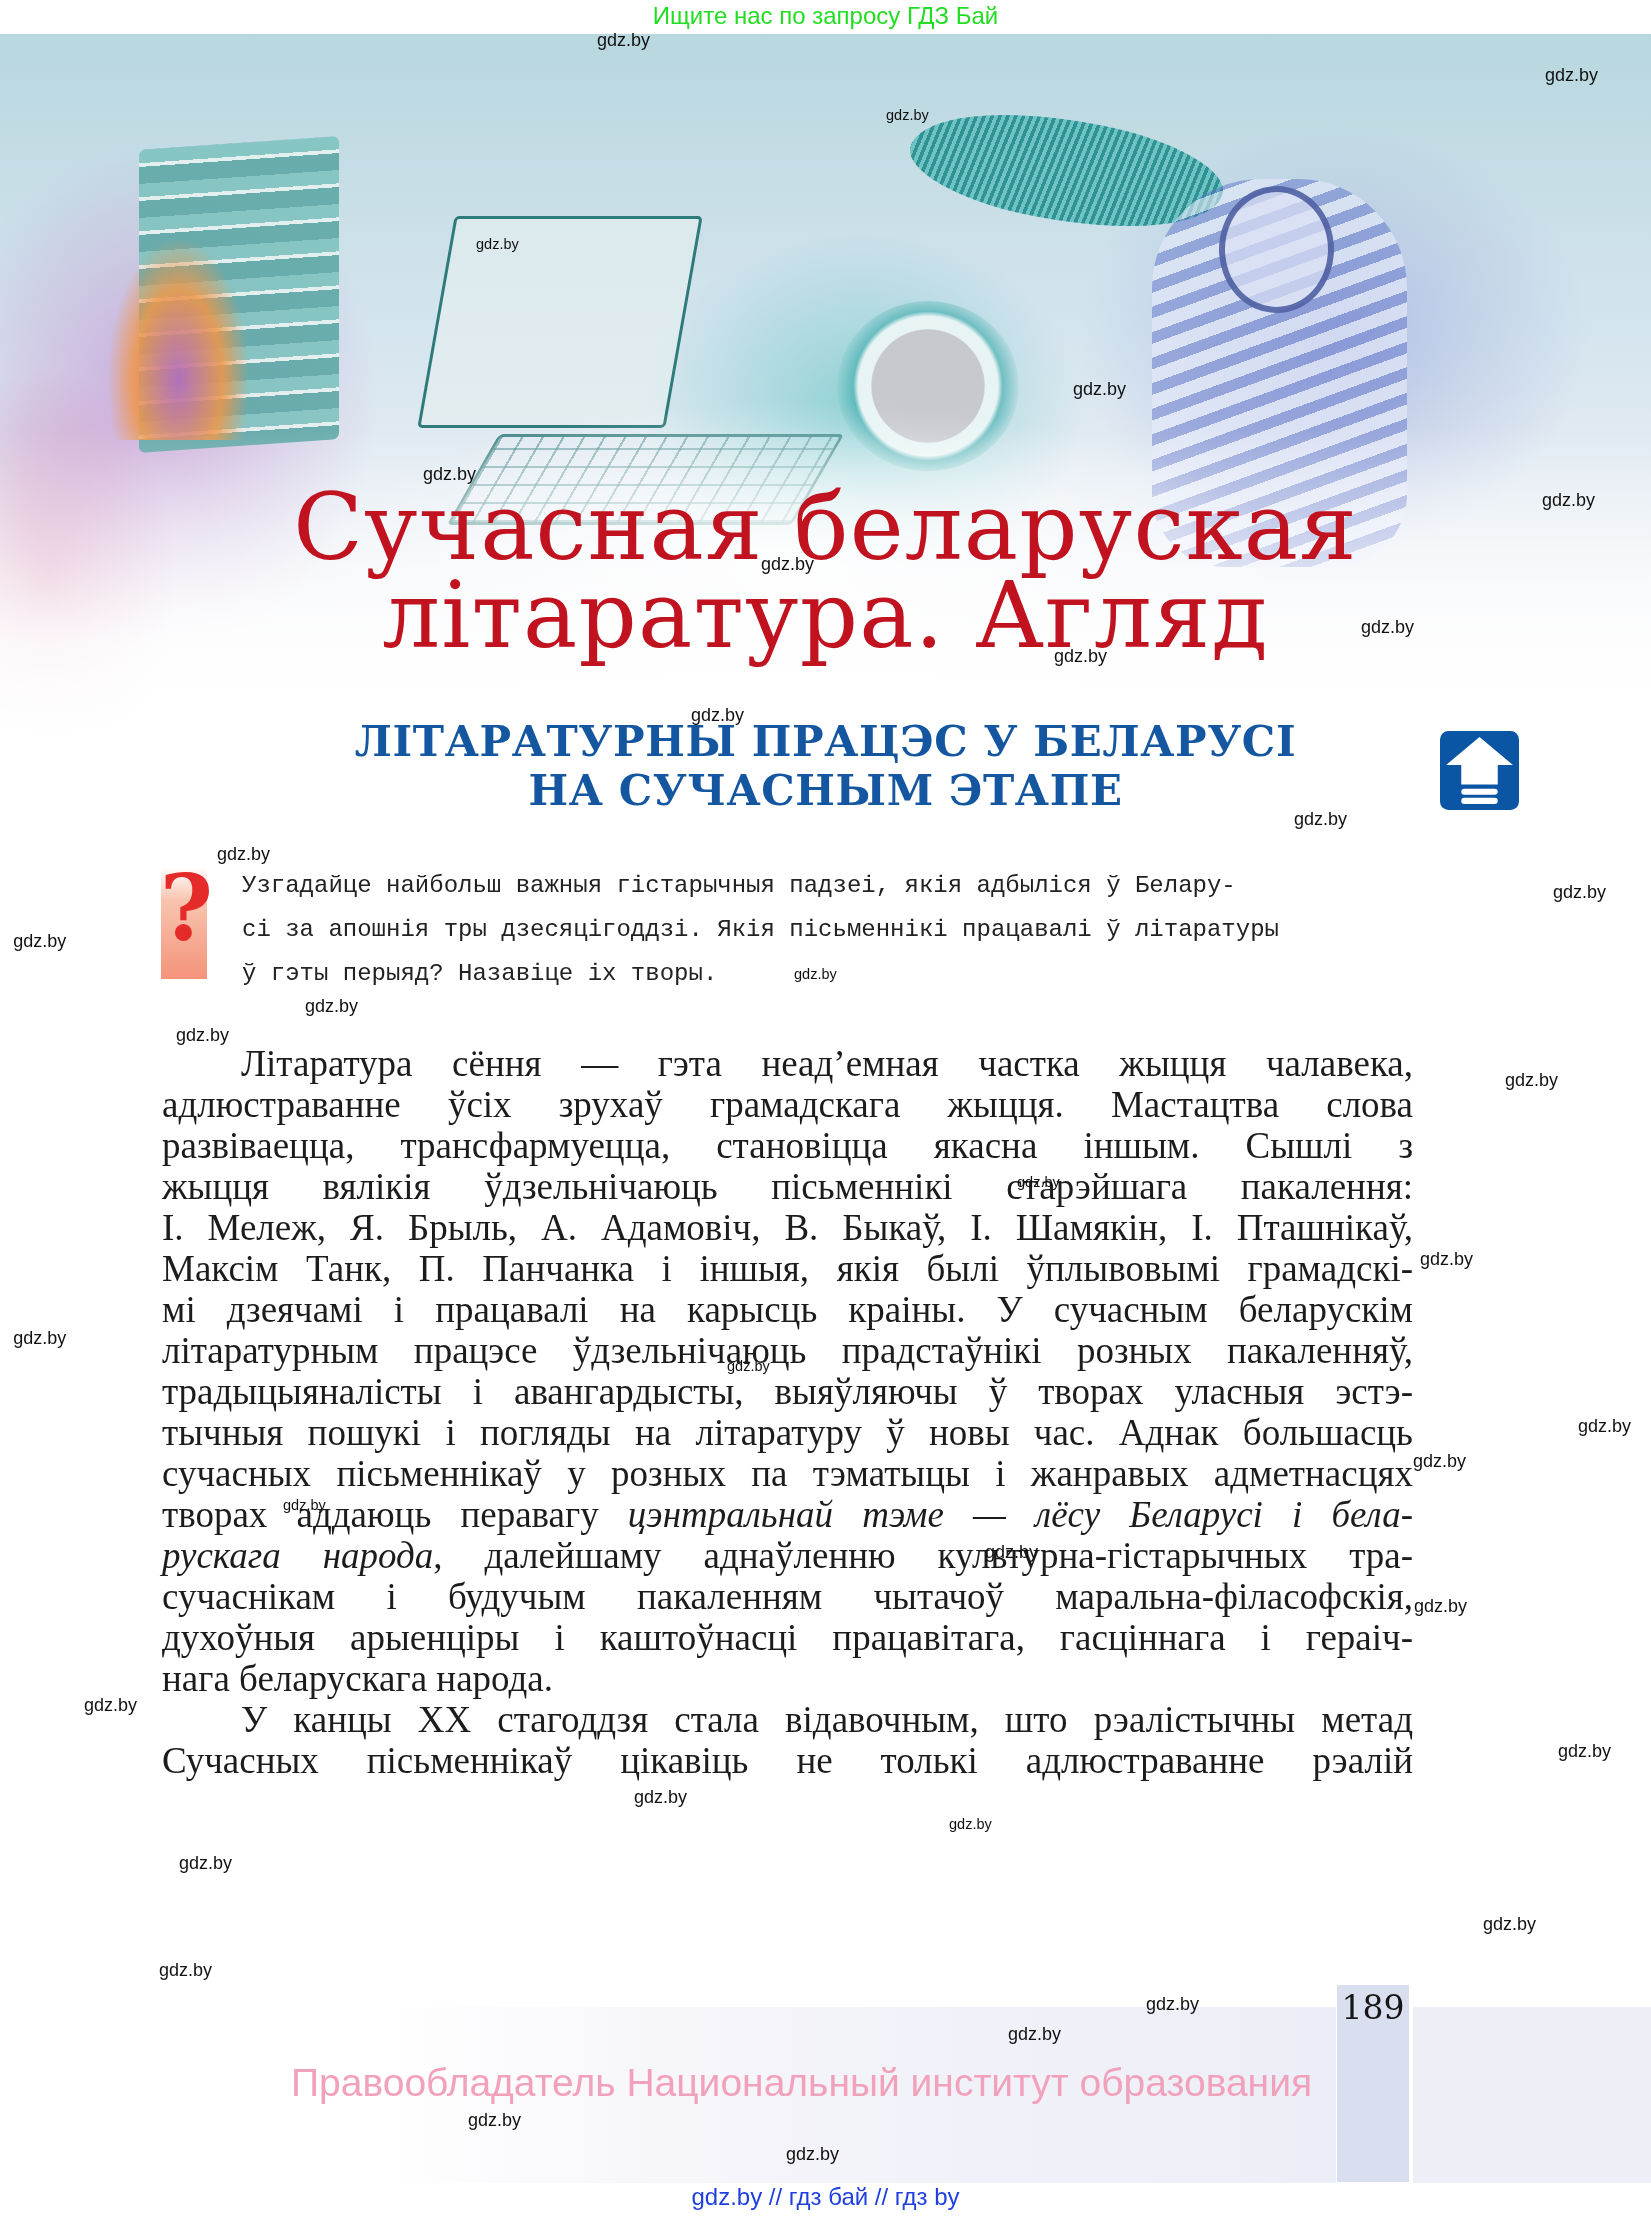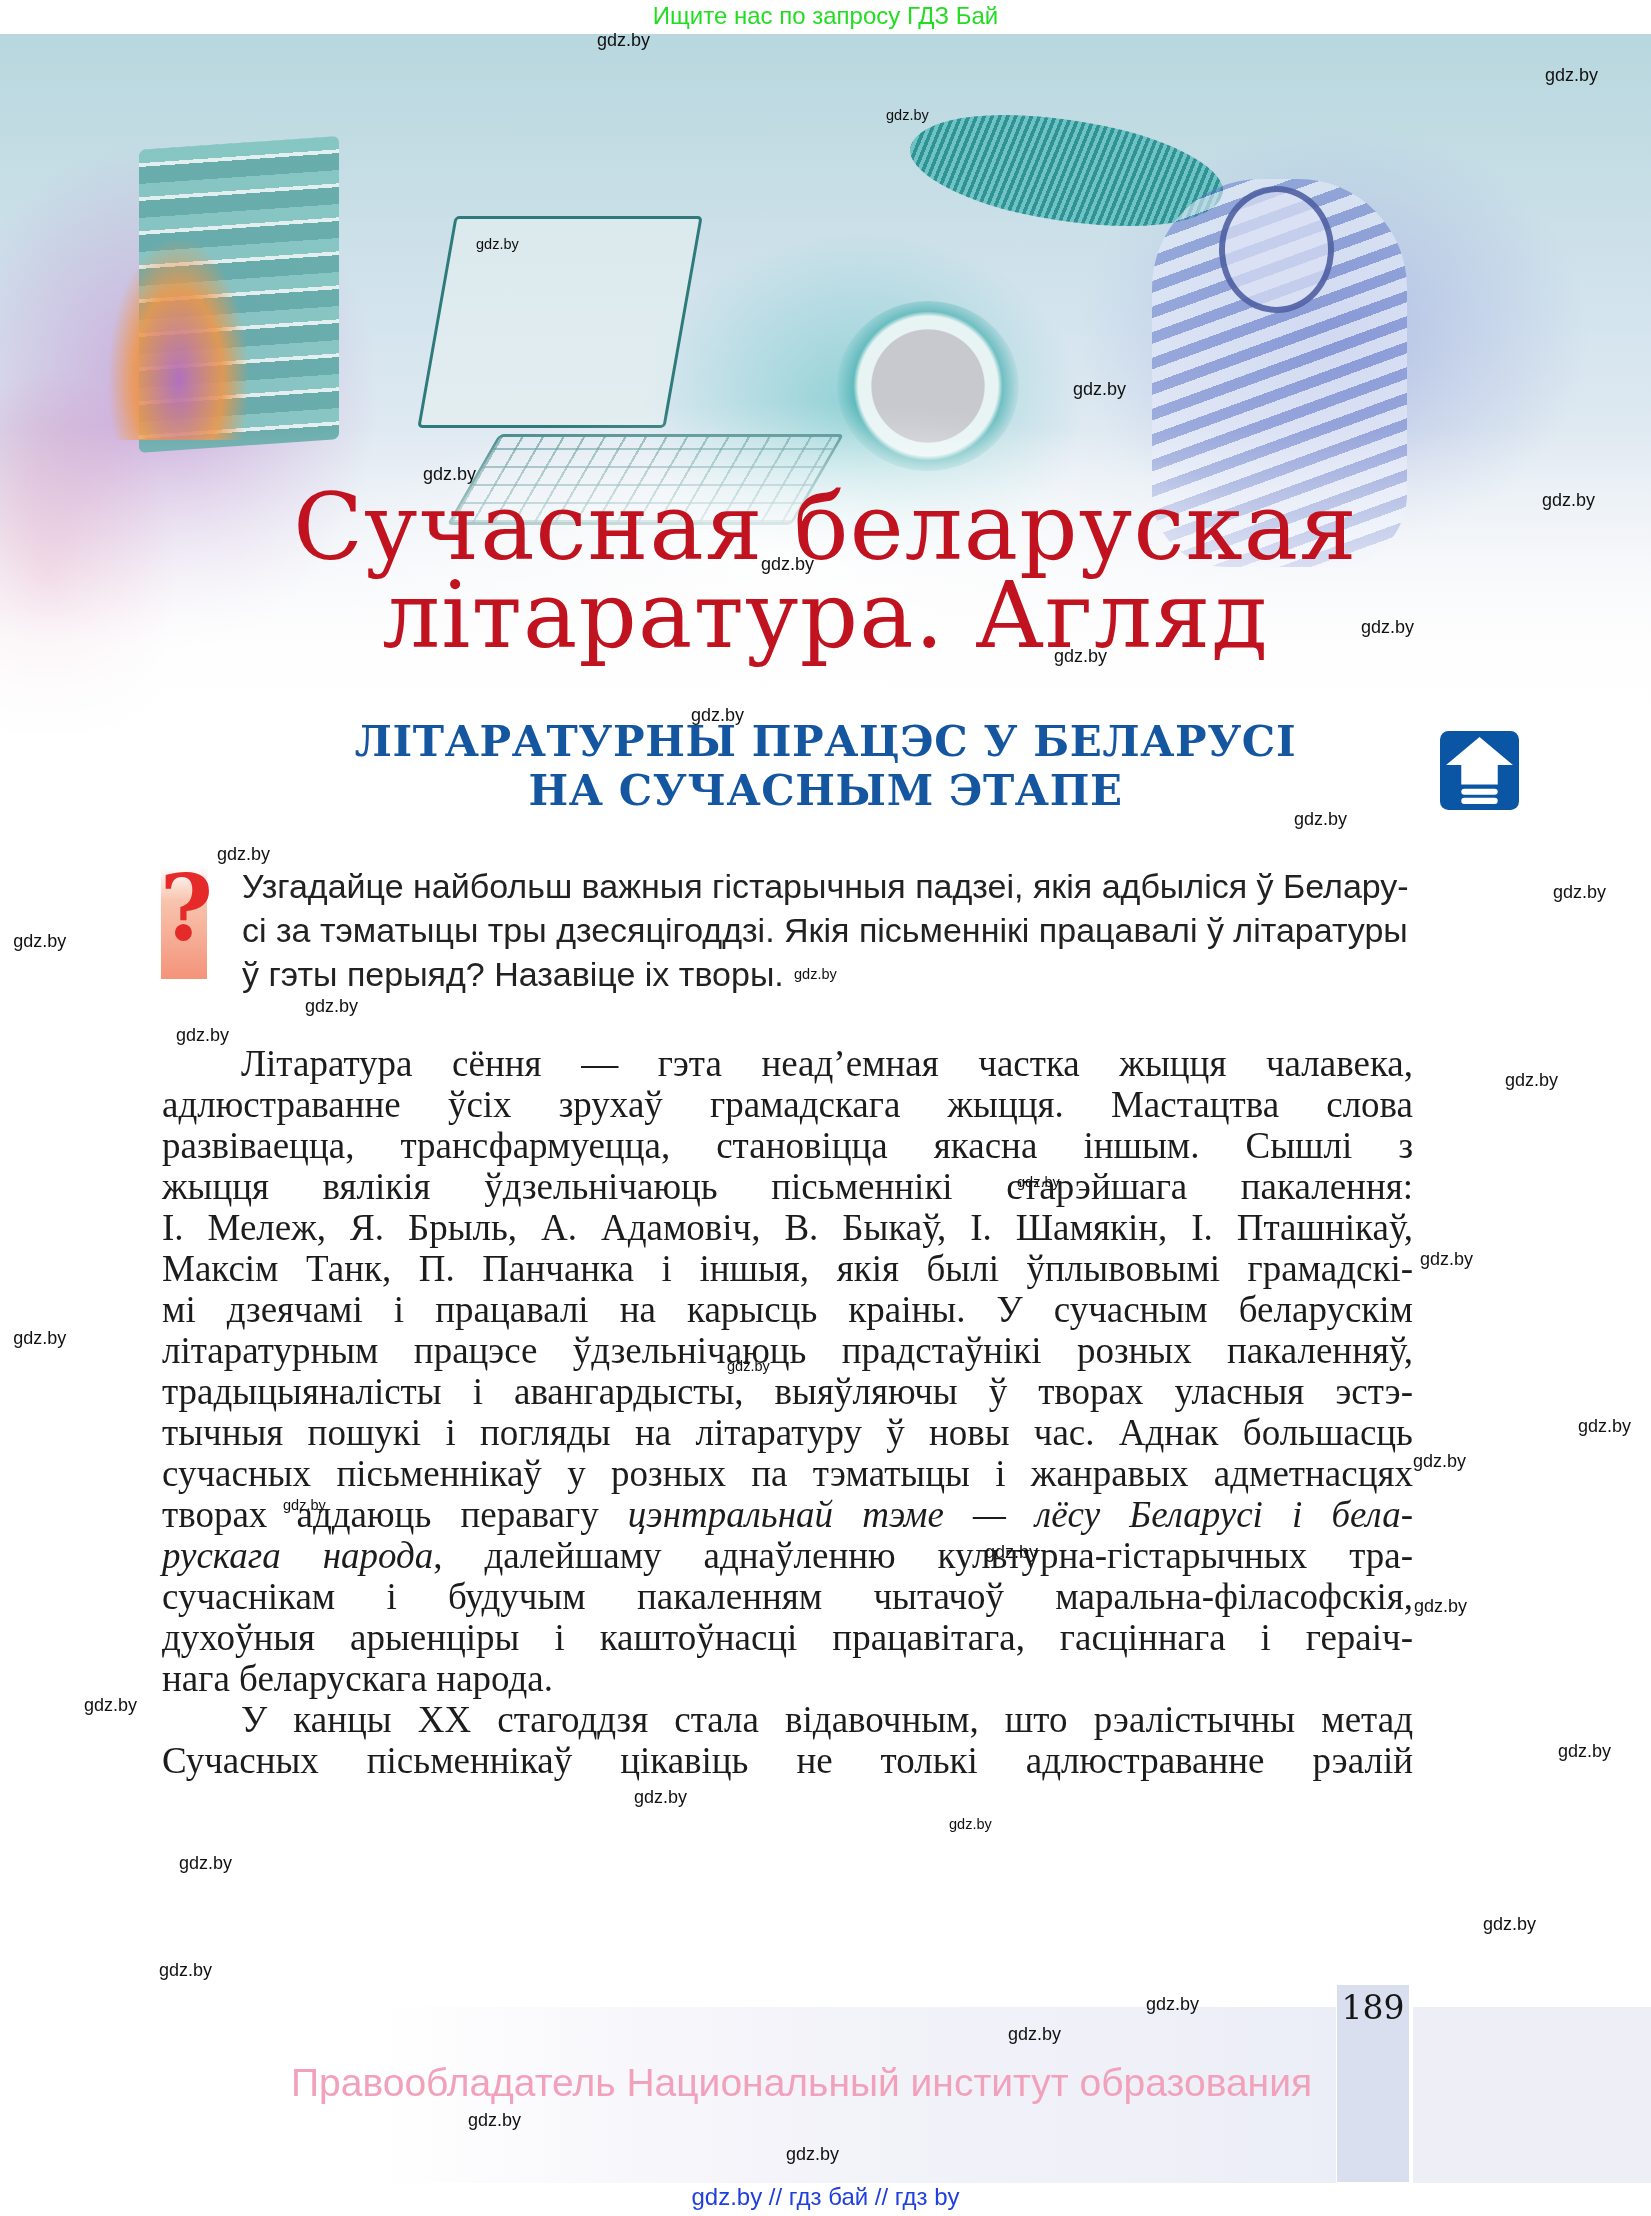--- a/index.html
+++ b/index.html
@@ -47,21 +47,21 @@
   .section-title { position:absolute; left:0; width:1651px; text-align:center; color:#1456a0;
                    font-family:"DejaVu Serif", serif; font-weight:bold; font-size:42px; line-height:48px; letter-spacing:0.6px; }
   .section-title-1 { top:718px; }
   .section-title-2 { top:767px; }
   .up-icon { position:absolute; left:1440px; top:731px; width:79px; height:79px; background:#0b56a4; border-radius:8.5px; }
   .question-box { position:absolute; left:161px; top:867px; width:46px; height:112px;
                   background:linear-gradient(180deg, rgba(255,255,255,0) 0%, #f8c4ae 30%, #f4937a 100%); }
   .question-mark { position:absolute; left:159px; top:860px; width:55px; text-align:center;
                    font-family:"DejaVu Serif", serif; font-weight:bold; font-size:91px; line-height:97px; color:#e52a2a; }
   .question-text { position:absolute; left:242px; top:864px; width:1170px;
-                   font-family:Liberation Sans, sans-serif; font-size:34px; line-height:44px; color:#222; text-align:justify; }
+                   font-family:Liberation Mono, monospace; font-size:24px; line-height:44px; color:#222; text-align:justify; }
   .qline { display:block; height:44px; white-space:nowrap; }
   .body-text { position:absolute; left:162px; top:1043px; width:1251px; font-size:37px; color:#1c1c1c; }
   .bline { display:block; height:41px; line-height:41px; white-space:nowrap; text-align:justify; text-align-last:justify; }
   .bline.indent { padding-left:79px; }
   .bline.last { text-align-last:left; }
   .bline.gap { margin-top:0; }
   .footer-band { position:absolute; left:376px; top:2007px; width:960px; height:176px;
                  background:linear-gradient(90deg, rgba(250,250,253,0) 0%, #f4f4fa 40%, #eceef7 100%); }
   .page-num-col { position:absolute; left:1337px; top:1985px; width:72px; height:197px; background:#dadff0; }
   .page-num { position:absolute; left:1337px; top:1988px; width:72px; text-align:center; font-family:"DejaVu Serif", serif;
@@ -103,21 +103,21 @@
     <polygon points="65,10 120,56 95,56 95,88 35,88 35,56 10,56" fill="#ffffff"></polygon>
     <rect x="35" y="95" width="60" height="10" rx="5" fill="#ffffff"></rect>
     <rect x="35" y="110" width="60" height="10" rx="5" fill="#ffffff"></rect>
   </svg>
 </div>
 
 <div class="question-box"></div>
 <div class="question-mark">?</div>
 <div class="question-text">
   <span class="qline">Узгадайце найбольш важныя гістарычныя падзеі, якія адбыліся ў Белару-</span>
-  <span class="qline">сі за тэматыцы тры дзесяцігоддзі. Якія пісьменнікі працавалі ў літаратуры</span>
+  <span class="qline">сі за апошнія тры дзесяцігоддзі. Якія пісьменнікі працавалі ў літаратуры</span>
   <span class="qline">ў гэты перыяд? Назавіце іх творы.</span>
 </div>
 
 <div class="body-text">
   <span class="bline indent">Літаратура сёння — гэта неад’емная частка жыцця чалавека,</span>
   <span class="bline">адлюстраванне ўсіх зрухаў грамадскага жыцця. Мастацтва слова</span>
   <span class="bline">развіваецца, трансфармуецца, становіцца якасна іншым. Сышлі з</span>
   <span class="bline">жыцця вялікія ўдзельнічаюць пісьменнікі старэйшага пакалення:</span>
   <span class="bline">І. Мележ, Я. Брыль, А. Адамовіч, В. Быкаў, І. Шамякін, І. Пташнікаў,</span>
   <span class="bline">Максім Танк, П. Панчанка і іншыя, якія былі ўплывовымі грамадскі-</span>

